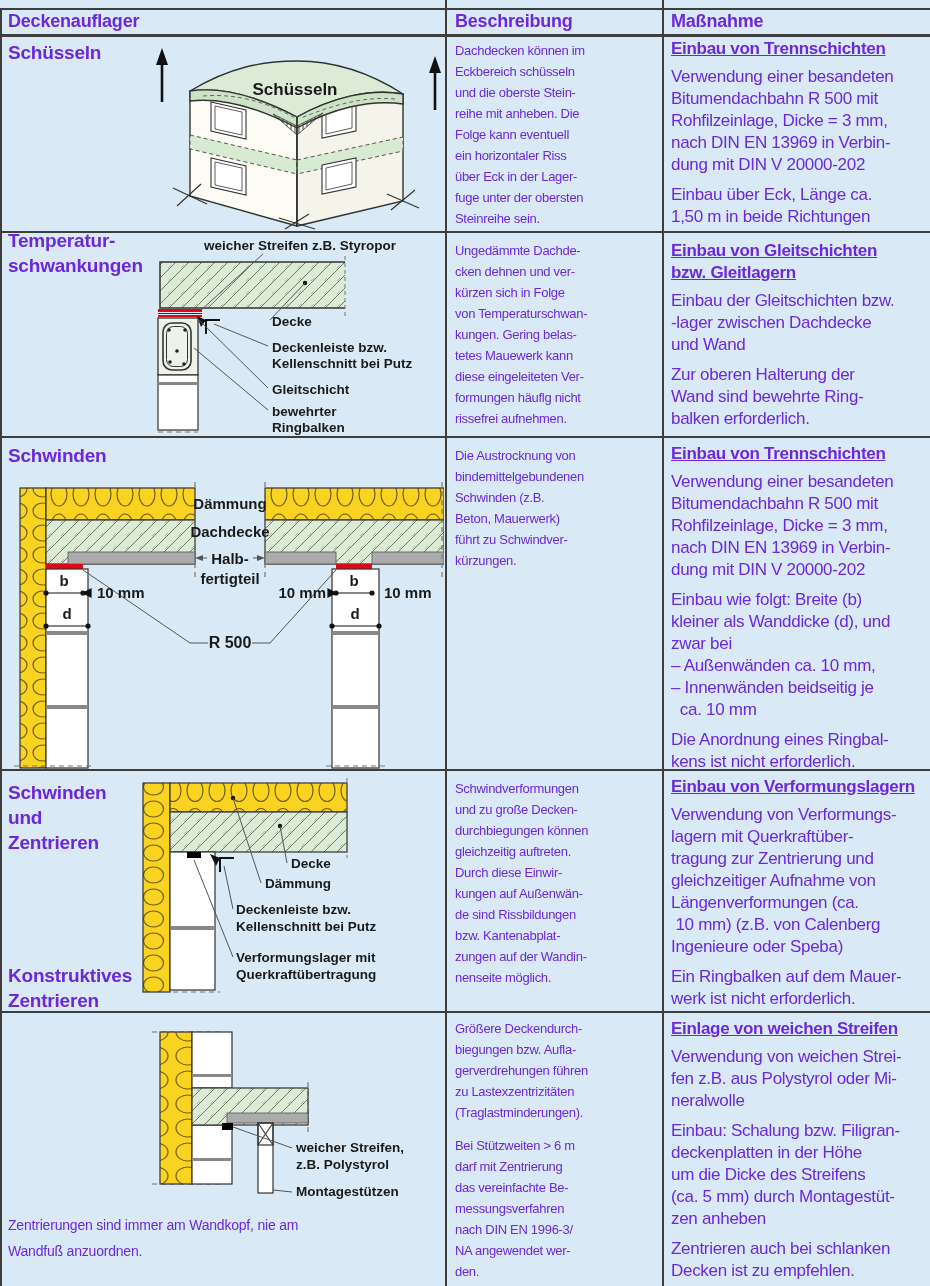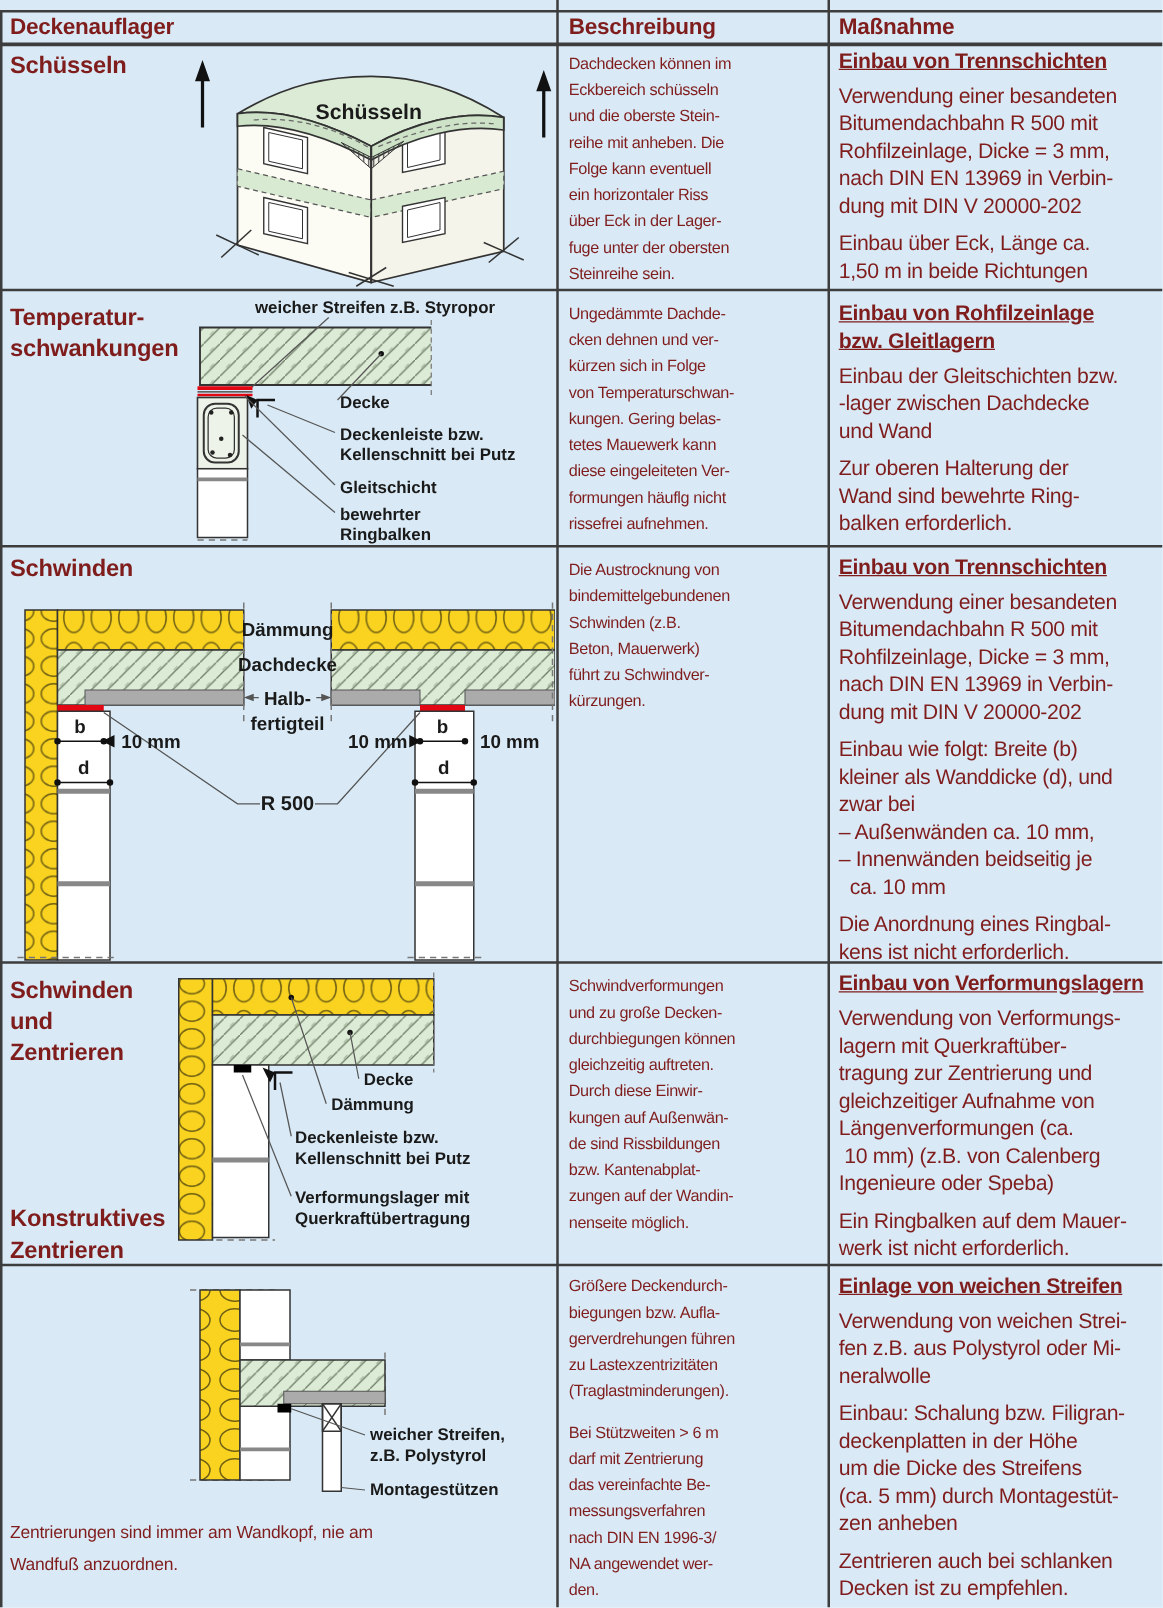--- a/index.html
+++ b/index.html
@@ -1,17 +1,17 @@
 <!DOCTYPE html>
 <html><head>
 <meta charset="utf-8">
 <style>
   html,body{margin:0;padding:0;}
   body{width:930px;height:1286px;font-family:"Liberation Sans",sans-serif;}
-  .page{position:relative;width:930px;height:1286px;background:#d9eaf6;color:#7f1d1d;overflow:hidden;}
+  .page{position:relative;width:930px;height:1286px;background:#d9eaf6;color:#6d28d9;overflow:hidden;}
   .hline{position:absolute;left:0;right:0;height:2px;background:#3d3d3d;}
   .vline{position:absolute;top:0;bottom:0;width:2px;background:#3d3d3d;}
   .hdr{position:absolute;top:11px;font-weight:bold;font-size:18px;letter-spacing:-0.2px;}
   .rowtitle{position:absolute;left:8px;font-weight:bold;font-size:19px;line-height:25px;white-space:pre-line;letter-spacing:-0.2px;}
   .besch{position:absolute;left:455px;width:200px;font-size:13px;line-height:21px;letter-spacing:-0.3px;}
   .besch p{margin:0 0 12px 0;white-space:pre-line;}
   .mass{position:absolute;left:671px;width:254px;font-size:17px;line-height:22px;letter-spacing:-0.3px;}
   .mass h4{margin:0 0 6px 0;font-size:17px;font-weight:bold;white-space:pre-line;text-decoration:underline;}
   .mass p{margin:0 0 8px 0;white-space:pre-line;}
   .footnote{position:absolute;left:8px;top:1212px;width:445px;font-size:14px;line-height:26px;white-space:pre-line;letter-spacing:-0.2px;}
@@ -100,21 +100,21 @@
     <h4>Einbau von Trennschichten</h4>
     <p>Verwendung einer besandeten
 Bitumendachbahn R 500 mit
 Rohfilzeinlage, Dicke = 3 mm,
 nach DIN EN 13969 in Verbin-
 dung mit DIN V 20000-202</p>
     <p>Einbau über Eck, Länge ca.
 1,50 m in beide Richtungen</p>
   </div>
 
-  <div class="rowtitle" style="top:242px">Temperatur-
+  <div class="rowtitle" style="top:228px">Temperatur-
 schwankungen</div>
 
   <svg class="diag" style="left:150px;top:236px" width="298" height="200" viewBox="0 0 298 200">
     <defs>
       <pattern id="hg2" width="13" height="13" patternUnits="userSpaceOnUse">
         <rect width="13" height="13" fill="#dcebd5"></rect>
         <line x1="13" y1="0" x2="0" y2="13" stroke="#6a7a63" stroke-width="1"></line>
         <line x1="8" y1="3" x2="5" y2="6" stroke="#9fb096" stroke-width="0.8"></line>
       </pattern>
     </defs>
@@ -170,21 +170,21 @@
 cken dehnen und ver-
 kürzen sich in Folge
 von Temperaturschwan-
 kungen. Gering belas-
 tetes Mauewerk kann
 diese eingeleiteten Ver-
 formungen häuflg nicht
 rissefrei aufnehmen.</p>
   </div>
   <div class="mass" style="top:240px">
-    <h4>Einbau von Rohfilzeinlage
+    <h4>Einbau von Gleitschichten
 bzw. Gleitlagern</h4>
     <p>Einbau der Gleitschichten bzw.
 -lager zwischen Dachdecke
 und Wand</p>
     <p>Zur oberen Halterung der
 Wand sind bewehrte Ring-
 balken erforderlich.</p>
   </div>
 
   <div class="rowtitle" style="top:443px">Schwinden</div>

